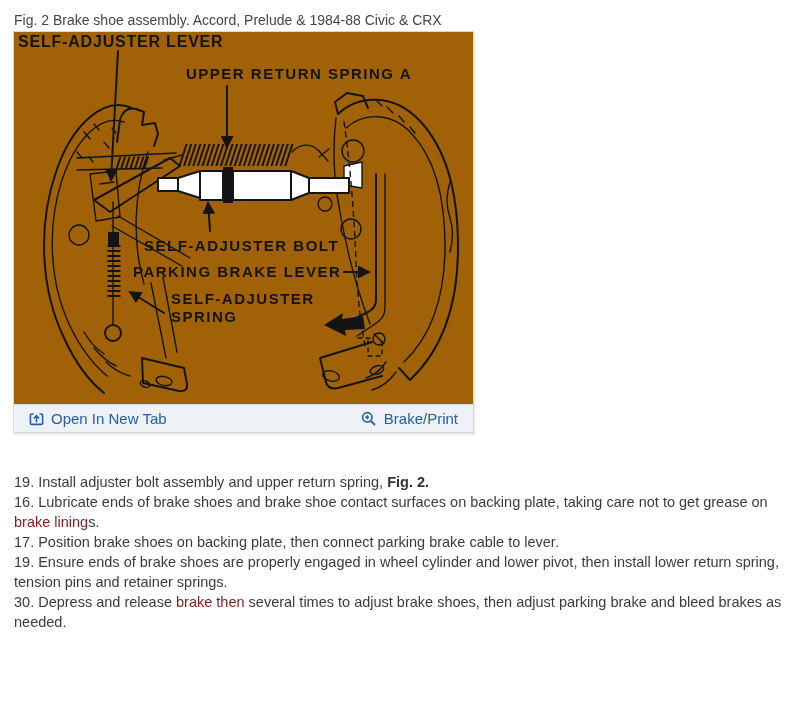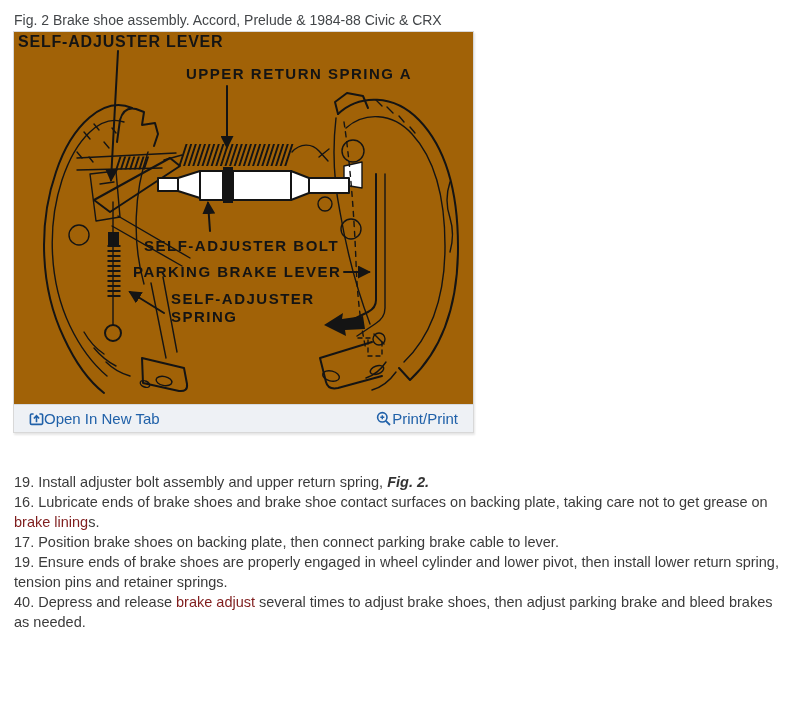--- a/index.html
+++ b/index.html
@@ -9,27 +9,27 @@
     box-shadow:1px 2px 2px rgba(0,0,0,0.10);}
   .diagram{display:block;}
   .dlabel{font-family:"Liberation Sans",sans-serif;font-weight:700;fill:#141414;}
   .lbl-big{font-size:16px;letter-spacing:0.8px;}
   .lbl{font-size:15px;letter-spacing:1.5px;}
   .ink{stroke:#141414;fill:none;stroke-width:2;stroke-linecap:round;stroke-linejoin:round;}
   .thin{stroke-width:1.4;}
   .fillw{fill:#ffffff;}
   .toolbar{height:27px;background:#eef1f5;border-top:1px solid #d5dae0;display:flex;
     align-items:center;justify-content:space-between;padding:0 15px;}
-  .tool-link{display:flex;align-items:center;color:#2061a9;font-size:15px;
+  .tool-link{display:flex;align-items:center;gap:7px;color:#2061a9;font-size:15px;
     text-decoration:none;cursor:pointer;}
   .tool-link svg{display:block;}
   .steps{margin:39px 0 0 0;padding:0 12px 0 14px;font-size:14.5px;line-height:20px;color:#3b3b3b;}
   .steps p{margin:0;}
   .inline-link{color:#7f1d1d;text-decoration:none;cursor:pointer;}
-  .bold{font-weight:700;color:#333;font-style:italic;}
+  .bold{font-weight:700;color:#333;}
 </style>
 </head>
 <body>
 
 <div class="caption">Fig. 2 Brake shoe assembly. Accord, Prelude &amp; 1984-88 Civic &amp; CRX</div>
 
 <div class="figure-frame">
   <svg class="diagram" width="459" height="372" viewBox="0 0 459 372" xmlns="http://www.w3.org/2000/svg">
     <defs>
       <marker id="ah" viewBox="0 0 10 10" refX="8.5" refY="5" markerWidth="6.5" markerHeight="6.5" orient="auto">
@@ -152,24 +152,24 @@
         <path d="M7.5,11.2 V5.4 M4.9,7.6 L7.5,4.6 L10.1,7.6" fill="none" stroke="#2061a9" stroke-width="1.6"></path>
       </svg>
       <span>Open In New Tab</span>
     </a>
     <a class="tool-link">
       <svg width="16" height="16" viewBox="0 0 16 16">
         <circle cx="6.3" cy="6.3" r="4.7" fill="none" stroke="#2061a9" stroke-width="1.6"></circle>
         <path d="M6.3,4.3 v4 M4.3,6.3 h4" stroke="#2061a9" stroke-width="1.4"></path>
         <path d="M9.8,9.8 L14,14" stroke="#2061a9" stroke-width="1.8"></path>
       </svg>
-      <span>Print/Print</span>
+      <span>Brake/Print</span>
     </a>
   </div>
 </div>
 
 <div class="steps">
   <p><span>19. Install adjuster bolt assembly and upper return spring, </span><span class="bold">Fig. 2.</span></p>
   <p><span>16. Lubricate ends of brake shoes and brake shoe contact surfaces on backing plate, taking care not to get grease on </span><a class="inline-link">brake lining</a><span>s.</span></p>
   <p><span>17. Position brake shoes on backing plate, then connect parking brake cable to lever.</span></p>
   <p><span>19. Ensure ends of brake shoes are properly engaged in wheel cylinder and lower pivot, then install lower return spring, tension pins and retainer springs.</span></p>
-  <p><span>40. Depress and release </span><a class="inline-link">brake adjust</a><span> several times to adjust brake shoes, then adjust parking brake and bleed brakes as needed.</span></p>
+  <p><span>30. Depress and release </span><a class="inline-link">brake then</a><span> several times to adjust brake shoes, then adjust parking brake and bleed brakes as needed.</span></p>
 </div>
 
 </body></html>

